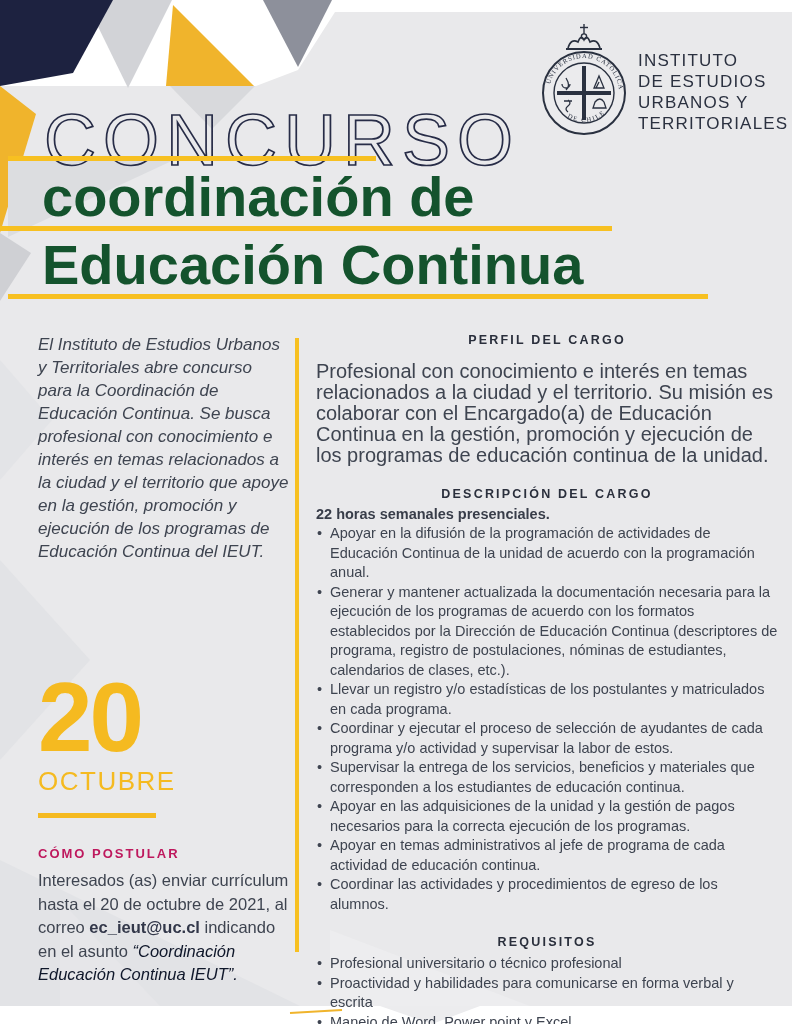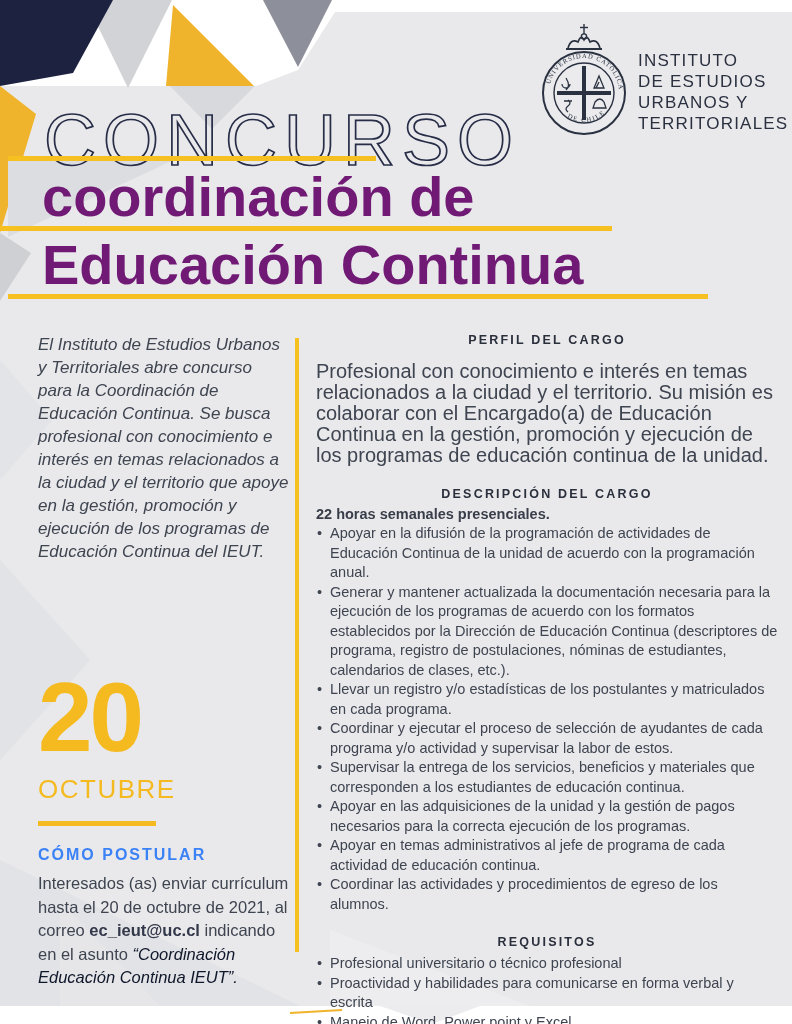--- a/index.html
+++ b/index.html
@@ -10,40 +10,40 @@
   #decor-svg{position:absolute;left:0;top:0;width:792px;height:1024px;pointer-events:none;}
 
   
   .kicker{position:absolute;left:44px;top:99px;font-size:72px;font-weight:400;
           letter-spacing:7px;color:transparent;-webkit-text-stroke:1.7px #272c47;
           font-family:"Liberation Sans",sans-serif;}
   .rule{position:absolute;height:5px;background:#f7c021;}
   #rule-1{left:8px;top:156px;width:368px;}
   #rule-2{left:0;top:226px;width:612px;}
   #rule-3{left:8px;top:294px;width:700px;}
-  .title-line{position:absolute;left:42px;color:#701a75;font-weight:700;
+  .title-line{position:absolute;left:42px;color:#14532d;font-weight:700;
               font-size:56px;letter-spacing:0;line-height:1;white-space:nowrap;}
   #title-1{top:169px;}
   #title-2{top:237px;}
 
   
   #logo{position:absolute;left:538px;top:22px;width:250px;height:125px;}
   #seal{position:absolute;left:0;top:0;}
   #institute{position:absolute;left:100px;top:28px;font-family:Liberation Sans, sans-serif;
              color:#2b3140;font-size:17px;line-height:21px;letter-spacing:1.2px;}
 
   
   #left-col{position:absolute;left:38px;top:333px;width:252px;}
   #intro{font-size:17px;line-height:23px;color:#3e4450;margin:0;font-style:italic;}
   #date-block{position:absolute;left:38px;top:668px;width:252px;}
   #date-day{font-size:98px;font-weight:700;color:#f5ba20;letter-spacing:-3px;line-height:1;margin:0;}
-  #date-month{font-size:26px;font-weight:400;color:#f5ba20;letter-spacing:1.5px;margin-top:8px;}
+  #date-month{font-size:26px;font-weight:400;color:#f5ba20;letter-spacing:1.5px;margin-top:0;}
   #date-rule{width:118px;height:5px;background:#f5ba20;margin-top:16px;}
   #apply-block{position:absolute;left:38px;top:846px;width:256px;}
-  .sec-h{font-size:16px;font-weight:700;letter-spacing:2px;color:#3b82f6;margin:0;}
+  .sec-h{font-size:13px;font-weight:700;letter-spacing:2px;color:#be185d;margin:0;}
   #apply-text{font-size:16.5px;line-height:23.5px;color:#3e4450;margin:8px 0 0 0;}
   #apply-text b{color:#33384a;}
   #apply-text i{color:#0f172a;margin-top:48px;}
 
   #divider{position:absolute;left:295px;top:338px;width:4px;height:614px;background:#f7c021;}
 
   #right-col{position:absolute;left:316px;top:333px;width:462px;color:#3e4450;}
   .r-h{font-size:12.5px;font-weight:700;letter-spacing:2.2px;color:#2a2f3c;margin:0;text-align:center;}
   #profile-text{font-size:20px;line-height:21px;margin:14px 0 0 0;}
   #desc-h{margin-top:21px;}

